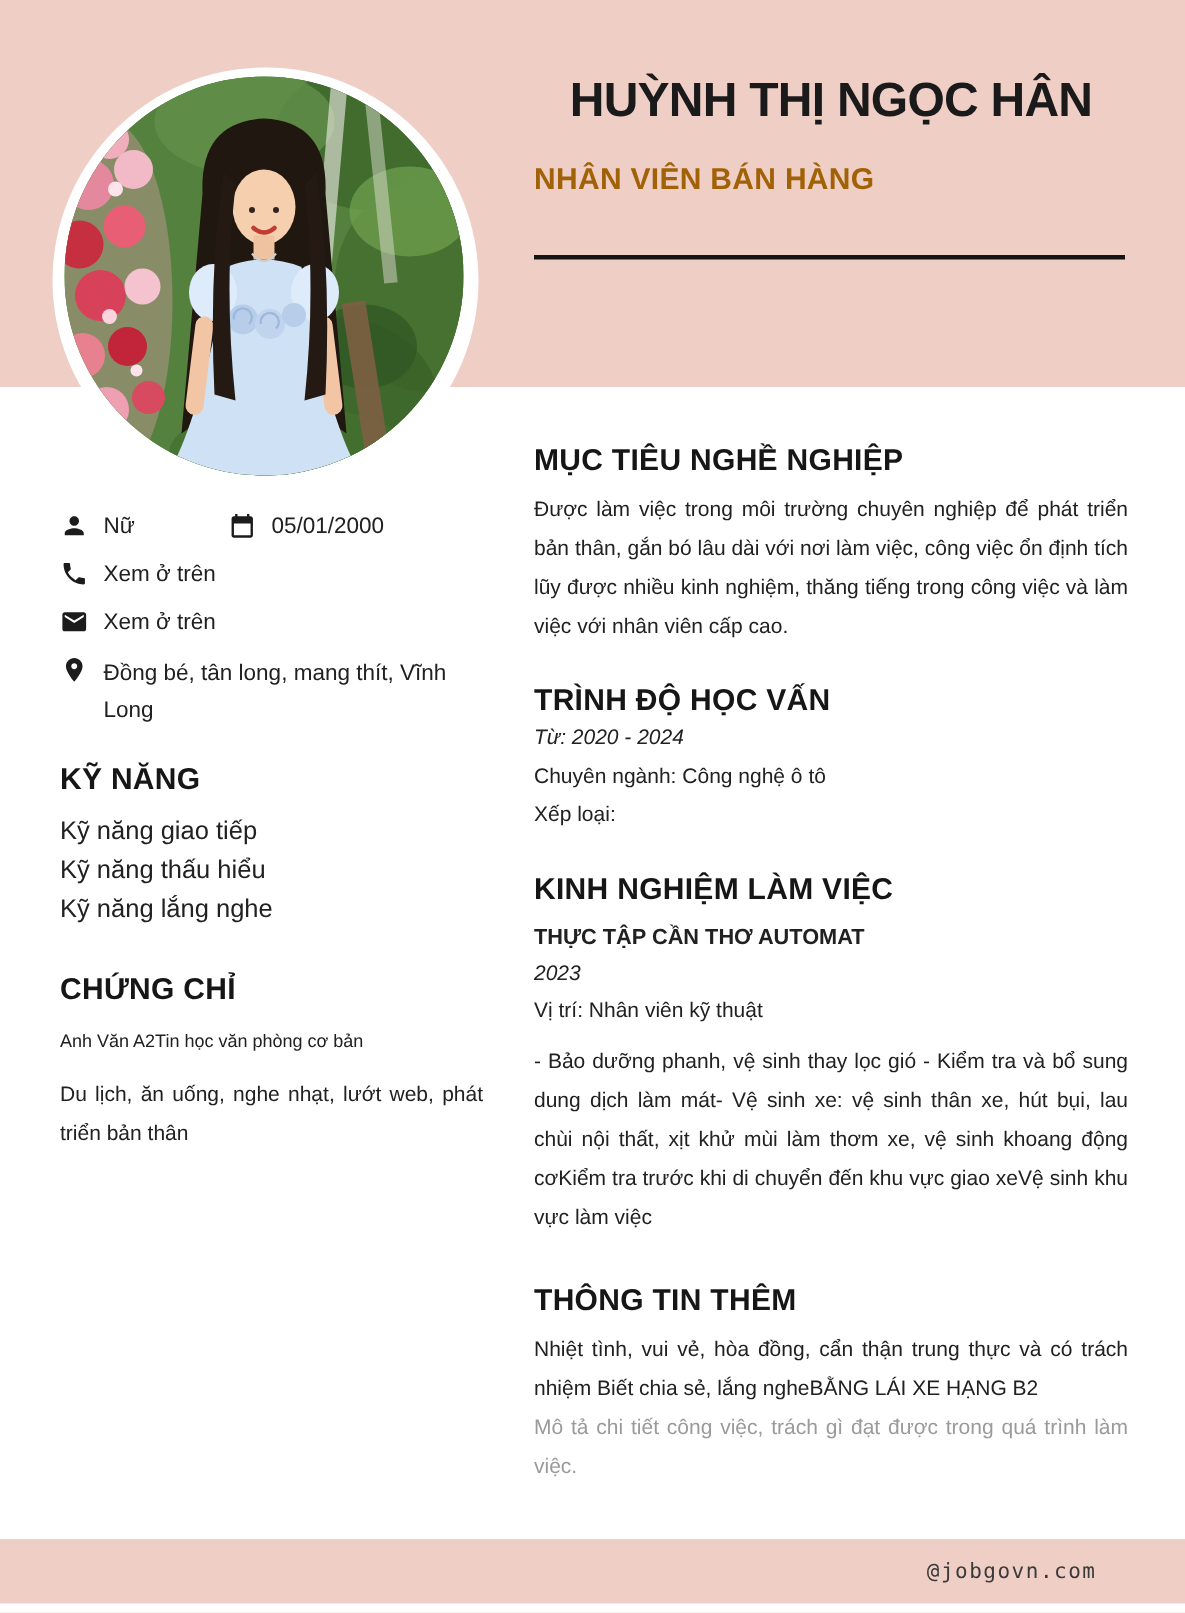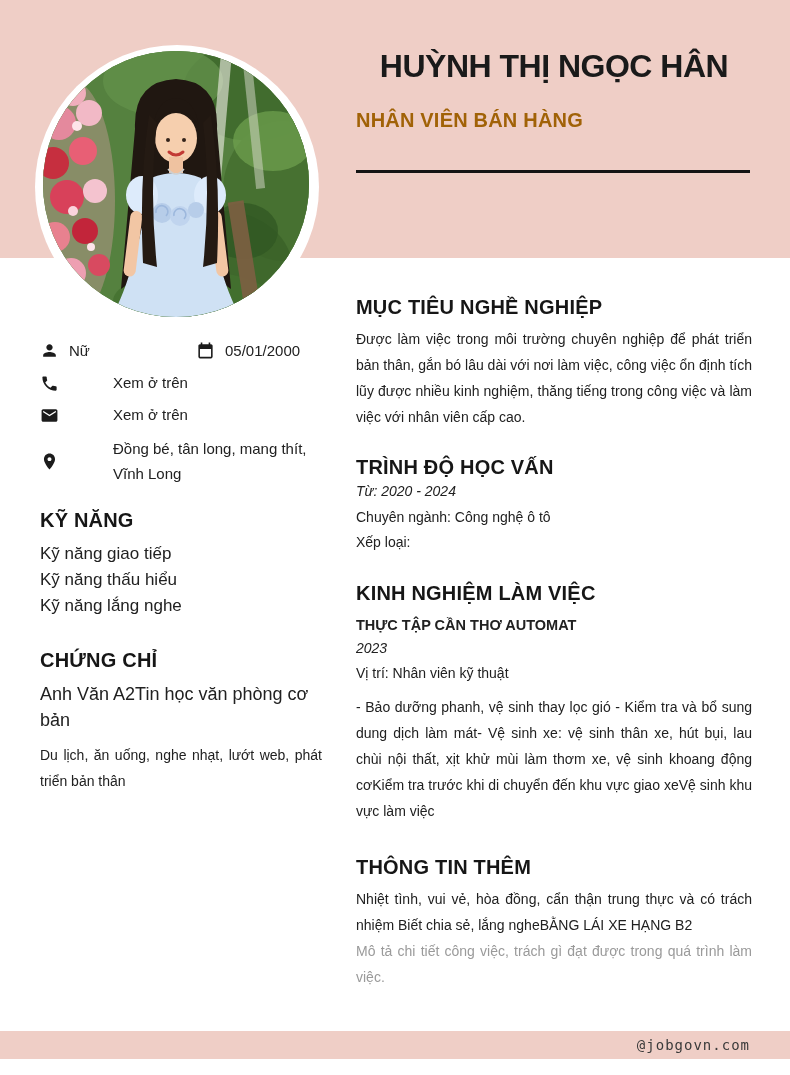--- a/index.html
+++ b/index.html
@@ -24,54 +24,54 @@
   .header-block { position:absolute; left:356px; top:48px; width:396px; }
   .name {
     font-size:32px; font-weight:bold; letter-spacing:-0.5px;
     color:#1a1a1a; white-space:nowrap;text-align:center;
   }
   .job-title { font-size:20px; font-weight:bold; color:#a16207; margin-top:24px; letter-spacing:0.2px; }
   .divider { width:394px; height:3px; background:#141414; margin-top:38px; }
 
   
   .sidebar { position:absolute; left:40px; top:340px; width:282px; }
-  .info-row { display:flex; align-items:center; margin-bottom:10px; font-size:15px; line-height:22px;gap:44px; }
+  .info-row { display:flex; align-items:flex-start; margin-bottom:10px; font-size:15px; line-height:22px; }
   .info-pair { display:flex; align-items:flex-start; }
   .info-pair.first { width:112px; }
   .icon { width:19px; height:19px; flex:none; margin-top:1px; margin-right:10px; }
   .icon svg { display:block; width:19px; height:19px; fill:#1c1c1c; }
   .info-value { color:#212121; }
   .address-value { width:248px; line-height:25px; }
 
   .section-heading {
     font-size:20px; font-weight:bold; color:#161616; letter-spacing:0.2px;
   }
   .sidebar .section-heading.skills   { margin-top:23px; }
   .sidebar .section-heading.certs    { margin-top:30px; }
   .sidebar .section-heading.hobbies  { margin-top:30px; }
   .skill-list { margin-top:9px; }
   .skill-item { font-size:17px; line-height:26px; }
-  .cert-text  { font-size:18px; line-height:26px; margin-top:9px; }
+  .cert-text  { font-size:12px; line-height:26px; margin-top:9px; }
   .hobby-text { font-size:14px; line-height:26px; margin-top:9px; text-align:justify; }
 
   
   .main { position:absolute; left:356px; top:296px; width:396px; }
   .main section { margin-bottom:26px; }
   .main section.experience { margin-bottom:32px; }
   .body-text { font-size:14px; line-height:26px; text-align:justify; margin-top:7px; }
   .sub-title { font-size:14.5px; font-weight:bold; margin-top:9px; line-height:22px; }
   .detail-line { font-size:14px; line-height:25.5px; }
   .italic { font-style:italic; }
   .muted { color:#9a9a9a; }
 
   
   .footer {
-    position:absolute; left:0; bottom:16px; width:790px; height:28px;
+    position:absolute; left:0; bottom:6px; width:790px; height:43px;
     background:#efcec6; display:flex; align-items:center; justify-content:flex-end;
-    padding-right:40px;
+    padding-right:59px;
   }
   .footer-handle {
     font-family:"DejaVu Sans Mono","Liberation Mono",monospace;
     font-size:14px; color:#3a3a3a; letter-spacing:1px;
   }
 </style>
 </head>
 <body>
 
 <div class="page">

